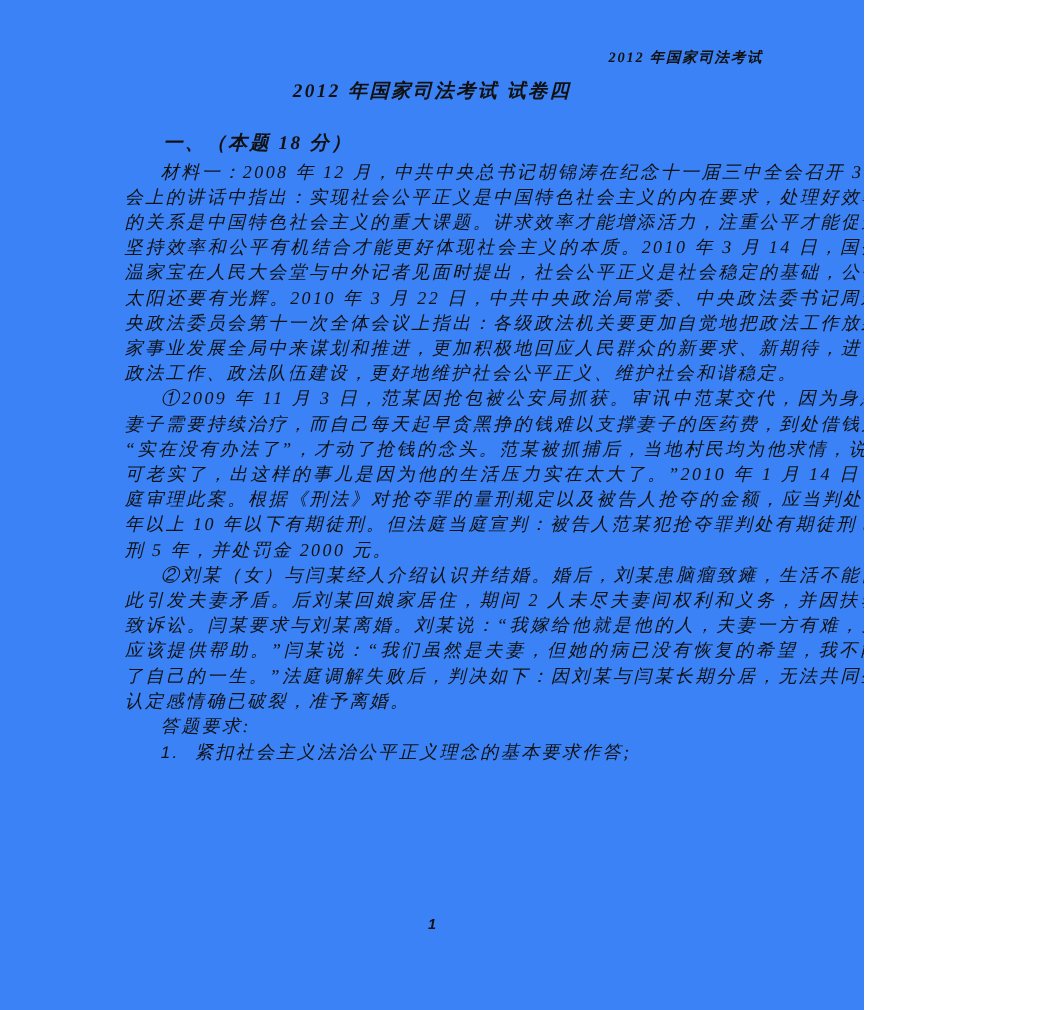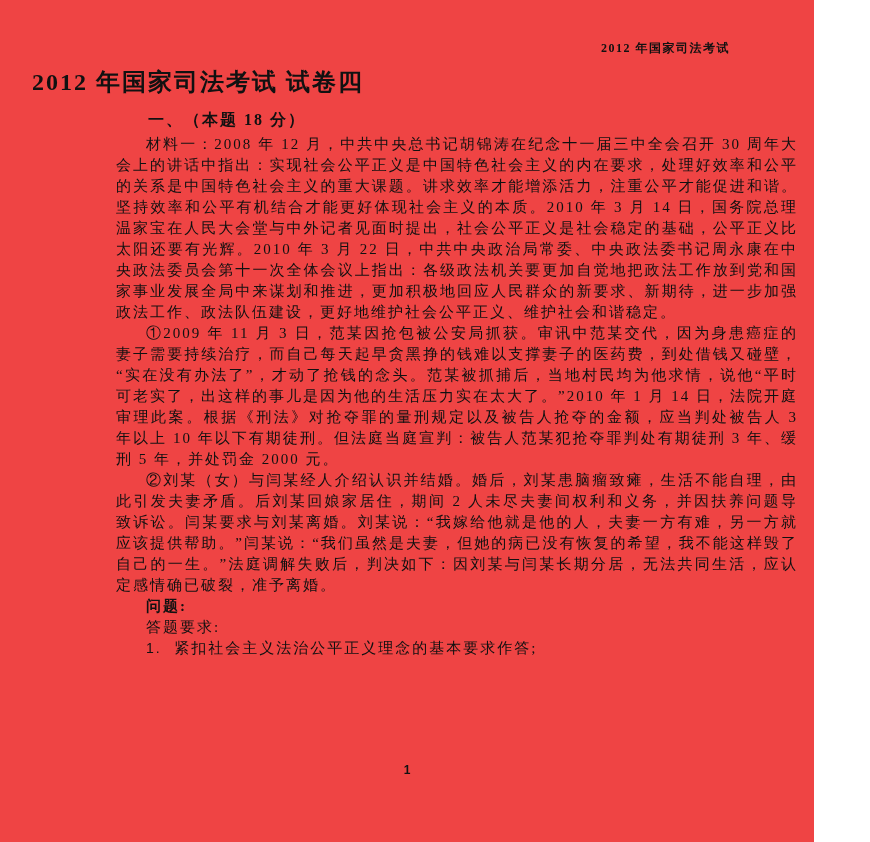--- a/index.html
+++ b/index.html
@@ -1,48 +1,48 @@
 <!DOCTYPE html>
 <html lang="zh"><head>
 <meta charset="utf-8">
 <style>
   html, body { margin: 0; padding: 0; background: #ffffff; }
   .page {
     position: relative;
-    width: 814px;
+    width: 720px;
     height: 842px;
-    background: #ef4444;
+    background: #3b82f6;
     font-family: "Liberation Serif", "DejaVu Serif", serif;
     color: #111111;
     overflow: hidden;
+    font-style: italic;
   }
   .running-header {
     position: absolute;
     top: 40px;
     right: 84px;
     font-size: 12px;
     font-weight: bold;
     letter-spacing: 1.5px;
   }
   .title {
     position: absolute;
     top: 66px;
     left: 0;
     width: 100%;
     margin: 0;
-    text-align: left;
-    font-size: 24px;
+    text-align: center;
+    font-size: 16px;
     font-weight: bold;
     letter-spacing: 2px;
-    padding-left: 32px;
   }
   .content {
     position: absolute;
     top: 108px;
-    left: 116px;
+    left: 104px;
     width: 682px;
     font-size: 15px;
     line-height: 21px;
     letter-spacing: 2px;
     text-align: justify;
   }
   .section-heading {
     margin: 0 0 2px 0;
     font-size: 16px;
     font-weight: bold;
@@ -88,21 +88,20 @@
 
     <h2 class="section-heading">一、（本题 18 分）</h2>
 
     <p>材料一：2008 年 12 月，中共中央总书记胡锦涛在纪念十一届三中全会召开 30 周年大会上的讲话中指出：实现社会公平正义是中国特色社会主义的内在要求，处理好效率和公平的关系是中国特色社会主义的重大课题。讲求效率才能增添活力，注重公平才能促进和谐。坚持效率和公平有机结合才能更好体现社会主义的本质。2010 年 3 月 14 日，国务院总理温家宝在人民大会堂与中外记者见面时提出，社会公平正义是社会稳定的基础，公平正义比太阳还要有光辉。2010 年 3 月 22 日，中共中央政治局常委、中央政法委书记周永康在中央政法委员会第十一次全体会议上指出：各级政法机关要更加自觉地把政法工作放到党和国家事业发展全局中来谋划和推进，更加积极地回应人民群众的新要求、新期待，进一步加强政法工作、政法队伍建设，更好地维护社会公平正义、维护社会和谐稳定。</p>
 
 
     <p>①2009 年 11 月 3 日，范某因抢包被公安局抓获。审讯中范某交代，因为身患癌症的妻子需要持续治疗，而自己每天起早贪黑挣的钱难以支撑妻子的医药费，到处借钱又碰壁，“实在没有办法了”，才动了抢钱的念头。范某被抓捕后，当地村民均为他求情，说他“平时可老实了，出这样的事儿是因为他的生活压力实在太大了。”2010 年 1 月 14 日，法院开庭审理此案。根据《刑法》对抢夺罪的量刑规定以及被告人抢夺的金额，应当判处被告人 3 年以上 10 年以下有期徒刑。但法庭当庭宣判：被告人范某犯抢夺罪判处有期徒刑 3 年、缓刑 5 年，并处罚金 2000 元。</p>
 
     <p>②刘某（女）与闫某经人介绍认识并结婚。婚后，刘某患脑瘤致瘫，生活不能自理，由此引发夫妻矛盾。后刘某回娘家居住，期间 2 人未尽夫妻间权利和义务，并因扶养问题导致诉讼。闫某要求与刘某离婚。刘某说：“我嫁给他就是他的人，夫妻一方有难，另一方就应该提供帮助。”闫某说：“我们虽然是夫妻，但她的病已没有恢复的希望，我不能这样毁了自己的一生。”法庭调解失败后，判决如下：因刘某与闫某长期分居，无法共同生活，应认定感情确已破裂，准予离婚。</p>
 
-    <p class="label-bold">问题:</p>
 
 
     <p>答题要求:</p>
 
     <div class="req-item">
       <span class="req-num">1.</span><span>紧扣社会主义法治公平正义理念的基本要求作答;</span>
     </div>
 
   </div>
 

